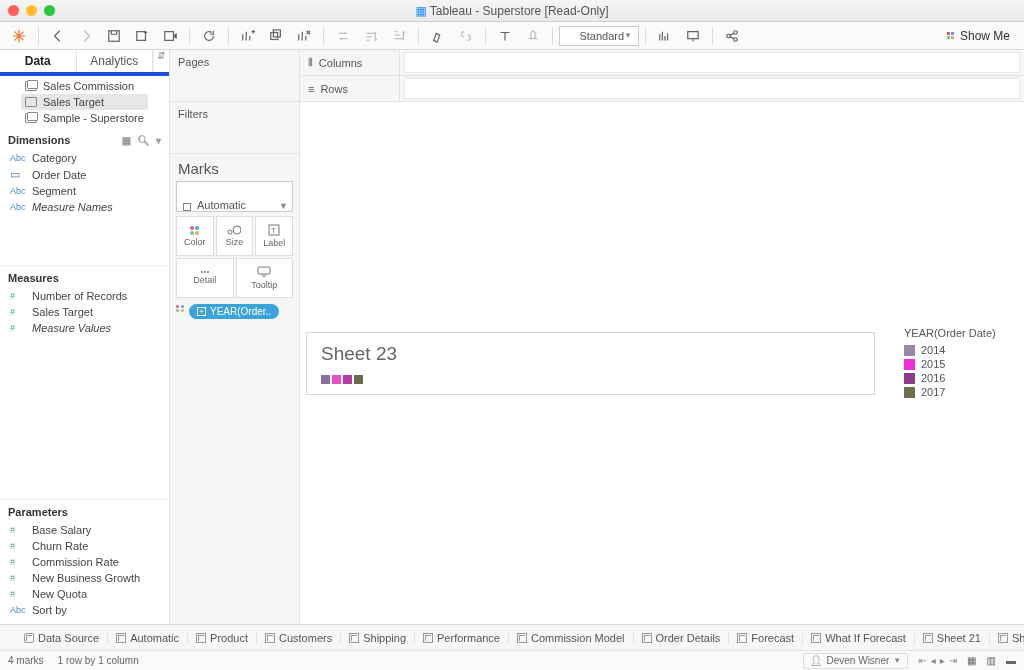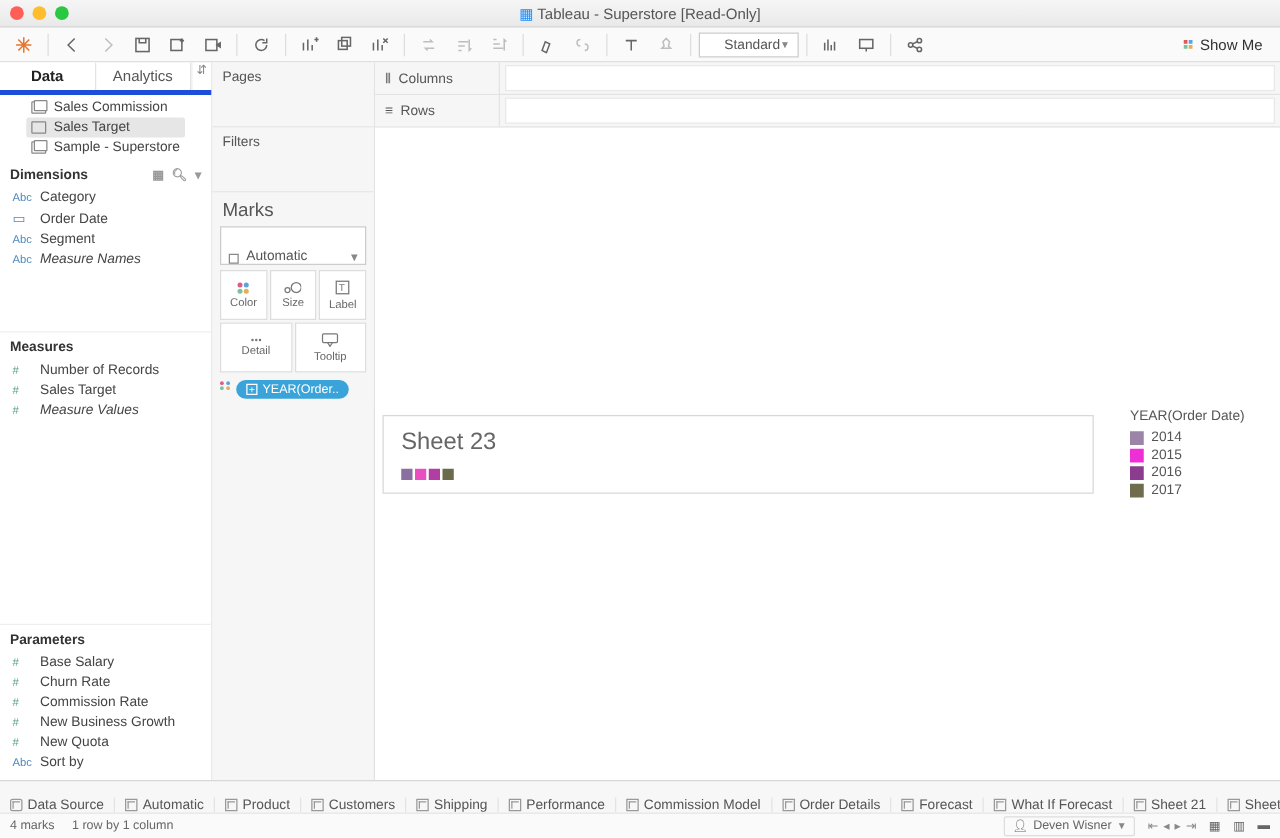--- a/index.html
+++ b/index.html
@@ -67,21 +67,21 @@
 .view-area { flex:1; display:flex; gap:23px; padding:6px; min-height:0;align-items:center;}
 .viz { flex:1; border:1px solid #d8d8d8; background:#fff; padding:10px 14px;}
 .viz-title { font-size:19px; color:#666; font-weight:400; margin-bottom:10px;}
 .swatches{display:flex;gap:2px;}
 .sw{width:9px;height:9px;}
 .legend { width:120px; padding:4px 6px; font-size:11px; color:#555;}
 .legend-title{font-size:11px;color:#555;padding-bottom:4px;}
 .li{display:flex;align-items:center;gap:6px;padding:1px 0;}
 .lb{width:11px;height:11px;}
 
-.sheetbar { height:26px; border-top:1px solid #d8d8d8; background:#f7f7f7; display:flex; align-items:flex-end; overflow:hidden;}
+.sheetbar { height:26px; border-top:1px solid #d8d8d8; background:#f7f7f7; display:flex; align-items:center; overflow:hidden;padding-left:16px;}
 .stab { display:flex; align-items:center; gap:4px; padding:0 8px; font-size:11px; color:#555; border-right:1px solid #e3e3e3; white-space:nowrap;}
 .stab .ws{width:10px;height:10px;border:1px solid #999;position:relative;}
 .stab .ws::before{content:"";position:absolute;inset:1px;border-left:1px solid #999;border-top:1px solid #999;}
 
 .status { height:20px; border-top:1px solid #e3e3e3; background:#fafafa; display:flex; align-items:center; padding:0 8px; font-size:10px; color:#666; gap:14px;}
 .status .r{margin-left:auto;display:flex;align-items:center;gap:10px;}
 .user{display:flex;align-items:center;gap:4px;border:1px solid #ddd;padding:0 6px;height:16px;border-radius:2px;}
 .nav-arrows{display:flex;gap:4px;color:#888;}
 
 .c-ic{display:grid;grid-template-columns:4px 4px;gap:1px;}

